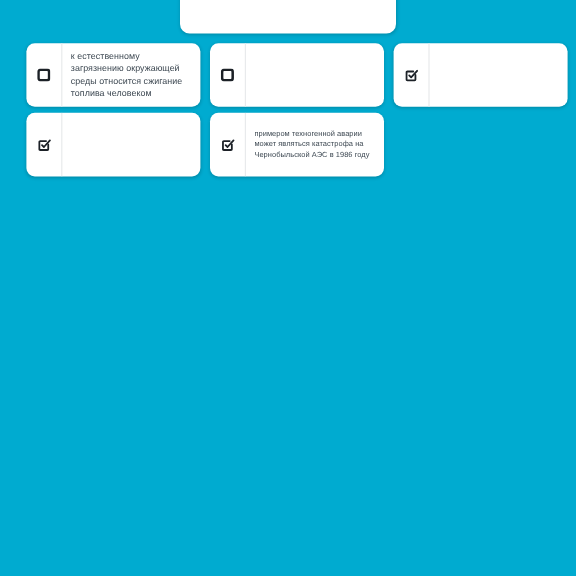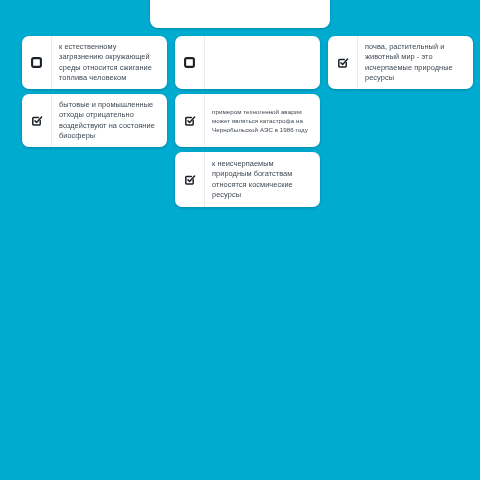--- a/index.html
+++ b/index.html
@@ -138,75 +138,52 @@
       <div class="col">
         <div class="card">
           <div class="checkbox-zone">
             <span class="cb">
               <svg width="12" height="12" viewBox="0 0 12 12">
                 <path d="M9.2 5.4 V9.3 Q9.2 10.0 8.5 10.0 H2.5 Q1.8 10.0 1.8 9.3 V3.3 Q1.8 2.6 2.5 2.6 H7.4" fill="none" stroke="#1c2127" stroke-width="1.5" stroke-linecap="round"></path>
                 <path d="M4.0 5.9 L5.6 7.5 L10.6 2.0" fill="none" stroke="#1c2127" stroke-width="1.5" stroke-linecap="round" stroke-linejoin="round"></path>
               </svg>
             </span>
           </div>
-          <div class="card-text">почва, растительный и животный мир - это исчерпаемые природные ресурсы</div>
         </div>
       </div>
 
     </div>
 
     <div class="row">
 
       <div class="col">
         <div class="card">
           <div class="checkbox-zone">
             <span class="cb">
               <svg width="12" height="12" viewBox="0 0 12 12">
                 <path d="M9.2 5.4 V9.3 Q9.2 10.0 8.5 10.0 H2.5 Q1.8 10.0 1.8 9.3 V3.3 Q1.8 2.6 2.5 2.6 H7.4" fill="none" stroke="#1c2127" stroke-width="1.5" stroke-linecap="round"></path>
                 <path d="M4.0 5.9 L5.6 7.5 L10.6 2.0" fill="none" stroke="#1c2127" stroke-width="1.5" stroke-linecap="round" stroke-linejoin="round"></path>
               </svg>
             </span>
           </div>
-          <div class="card-text">бытовые и промышленные отходы отрицательно воздействуют на состояние биосферы</div>
         </div>
       </div>
 
 
       <div class="col">
         <div class="card">
           <div class="checkbox-zone">
             <span class="cb">
               <svg width="12" height="12" viewBox="0 0 12 12">
                 <path d="M9.2 5.4 V9.3 Q9.2 10.0 8.5 10.0 H2.5 Q1.8 10.0 1.8 9.3 V3.3 Q1.8 2.6 2.5 2.6 H7.4" fill="none" stroke="#1c2127" stroke-width="1.5" stroke-linecap="round"></path>
                 <path d="M4.0 5.9 L5.6 7.5 L10.6 2.0" fill="none" stroke="#1c2127" stroke-width="1.5" stroke-linecap="round" stroke-linejoin="round"></path>
               </svg>
             </span>
           </div>
           <div class="card-text small">примером техногенной аварии может являться катастрофа на Чернобыльской АЭС в 1986 году</div>
         </div>
       </div>
 
     </div>
 
-    <div class="row row3">
-
-      <div class="col spacer"></div>
-
-      <div class="col">
-        <div class="card">
-          <div class="checkbox-zone">
-            <span class="cb">
-              <svg width="12" height="12" viewBox="0 0 12 12">
-                <path d="M9.2 5.4 V9.3 Q9.2 10.0 8.5 10.0 H2.5 Q1.8 10.0 1.8 9.3 V3.3 Q1.8 2.6 2.5 2.6 H7.4" fill="none" stroke="#1c2127" stroke-width="1.5" stroke-linecap="round"></path>
-                <path d="M4.0 5.9 L5.6 7.5 L10.6 2.0" fill="none" stroke="#1c2127" stroke-width="1.5" stroke-linecap="round" stroke-linejoin="round"></path>
-              </svg>
-            </span>
-          </div>
-          <div class="card-text">к неисчерпаемым природным богатствам относятся космические ресурсы</div>
-        </div>
-      </div>
-
-      <div class="col spacer"></div>
-
-    </div>
 
   </div>
 </div>
 
 </body></html>

